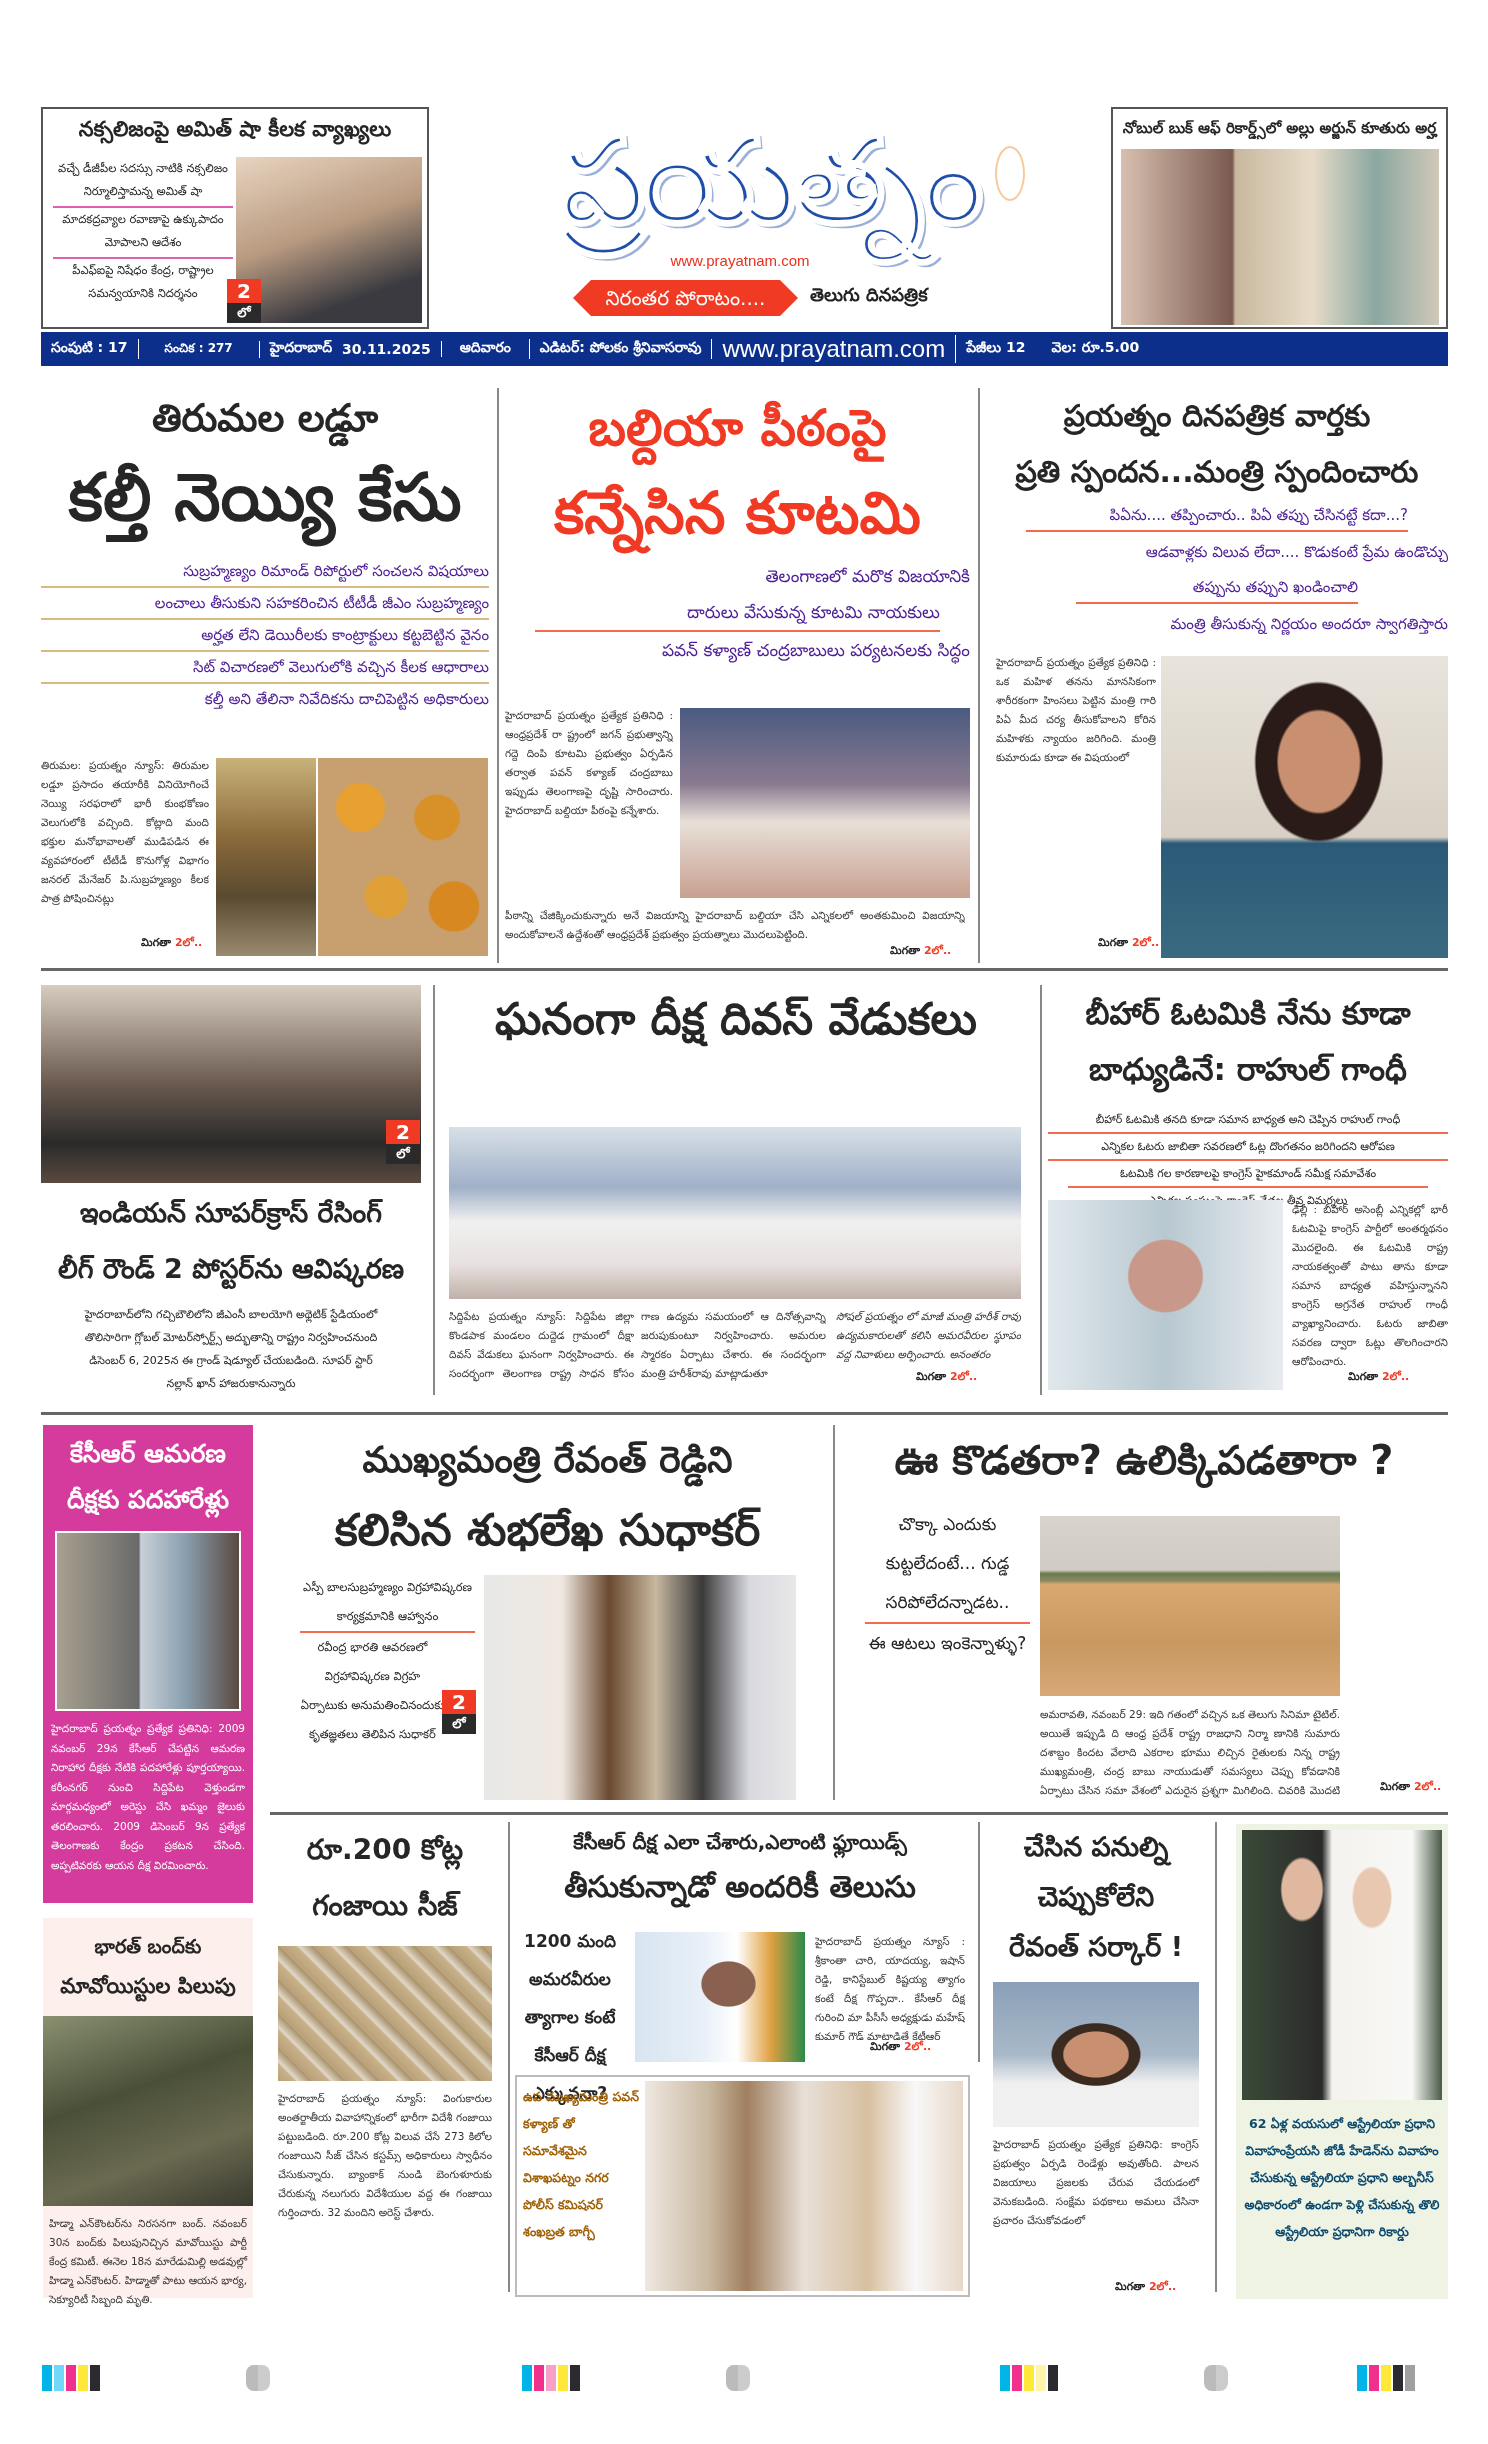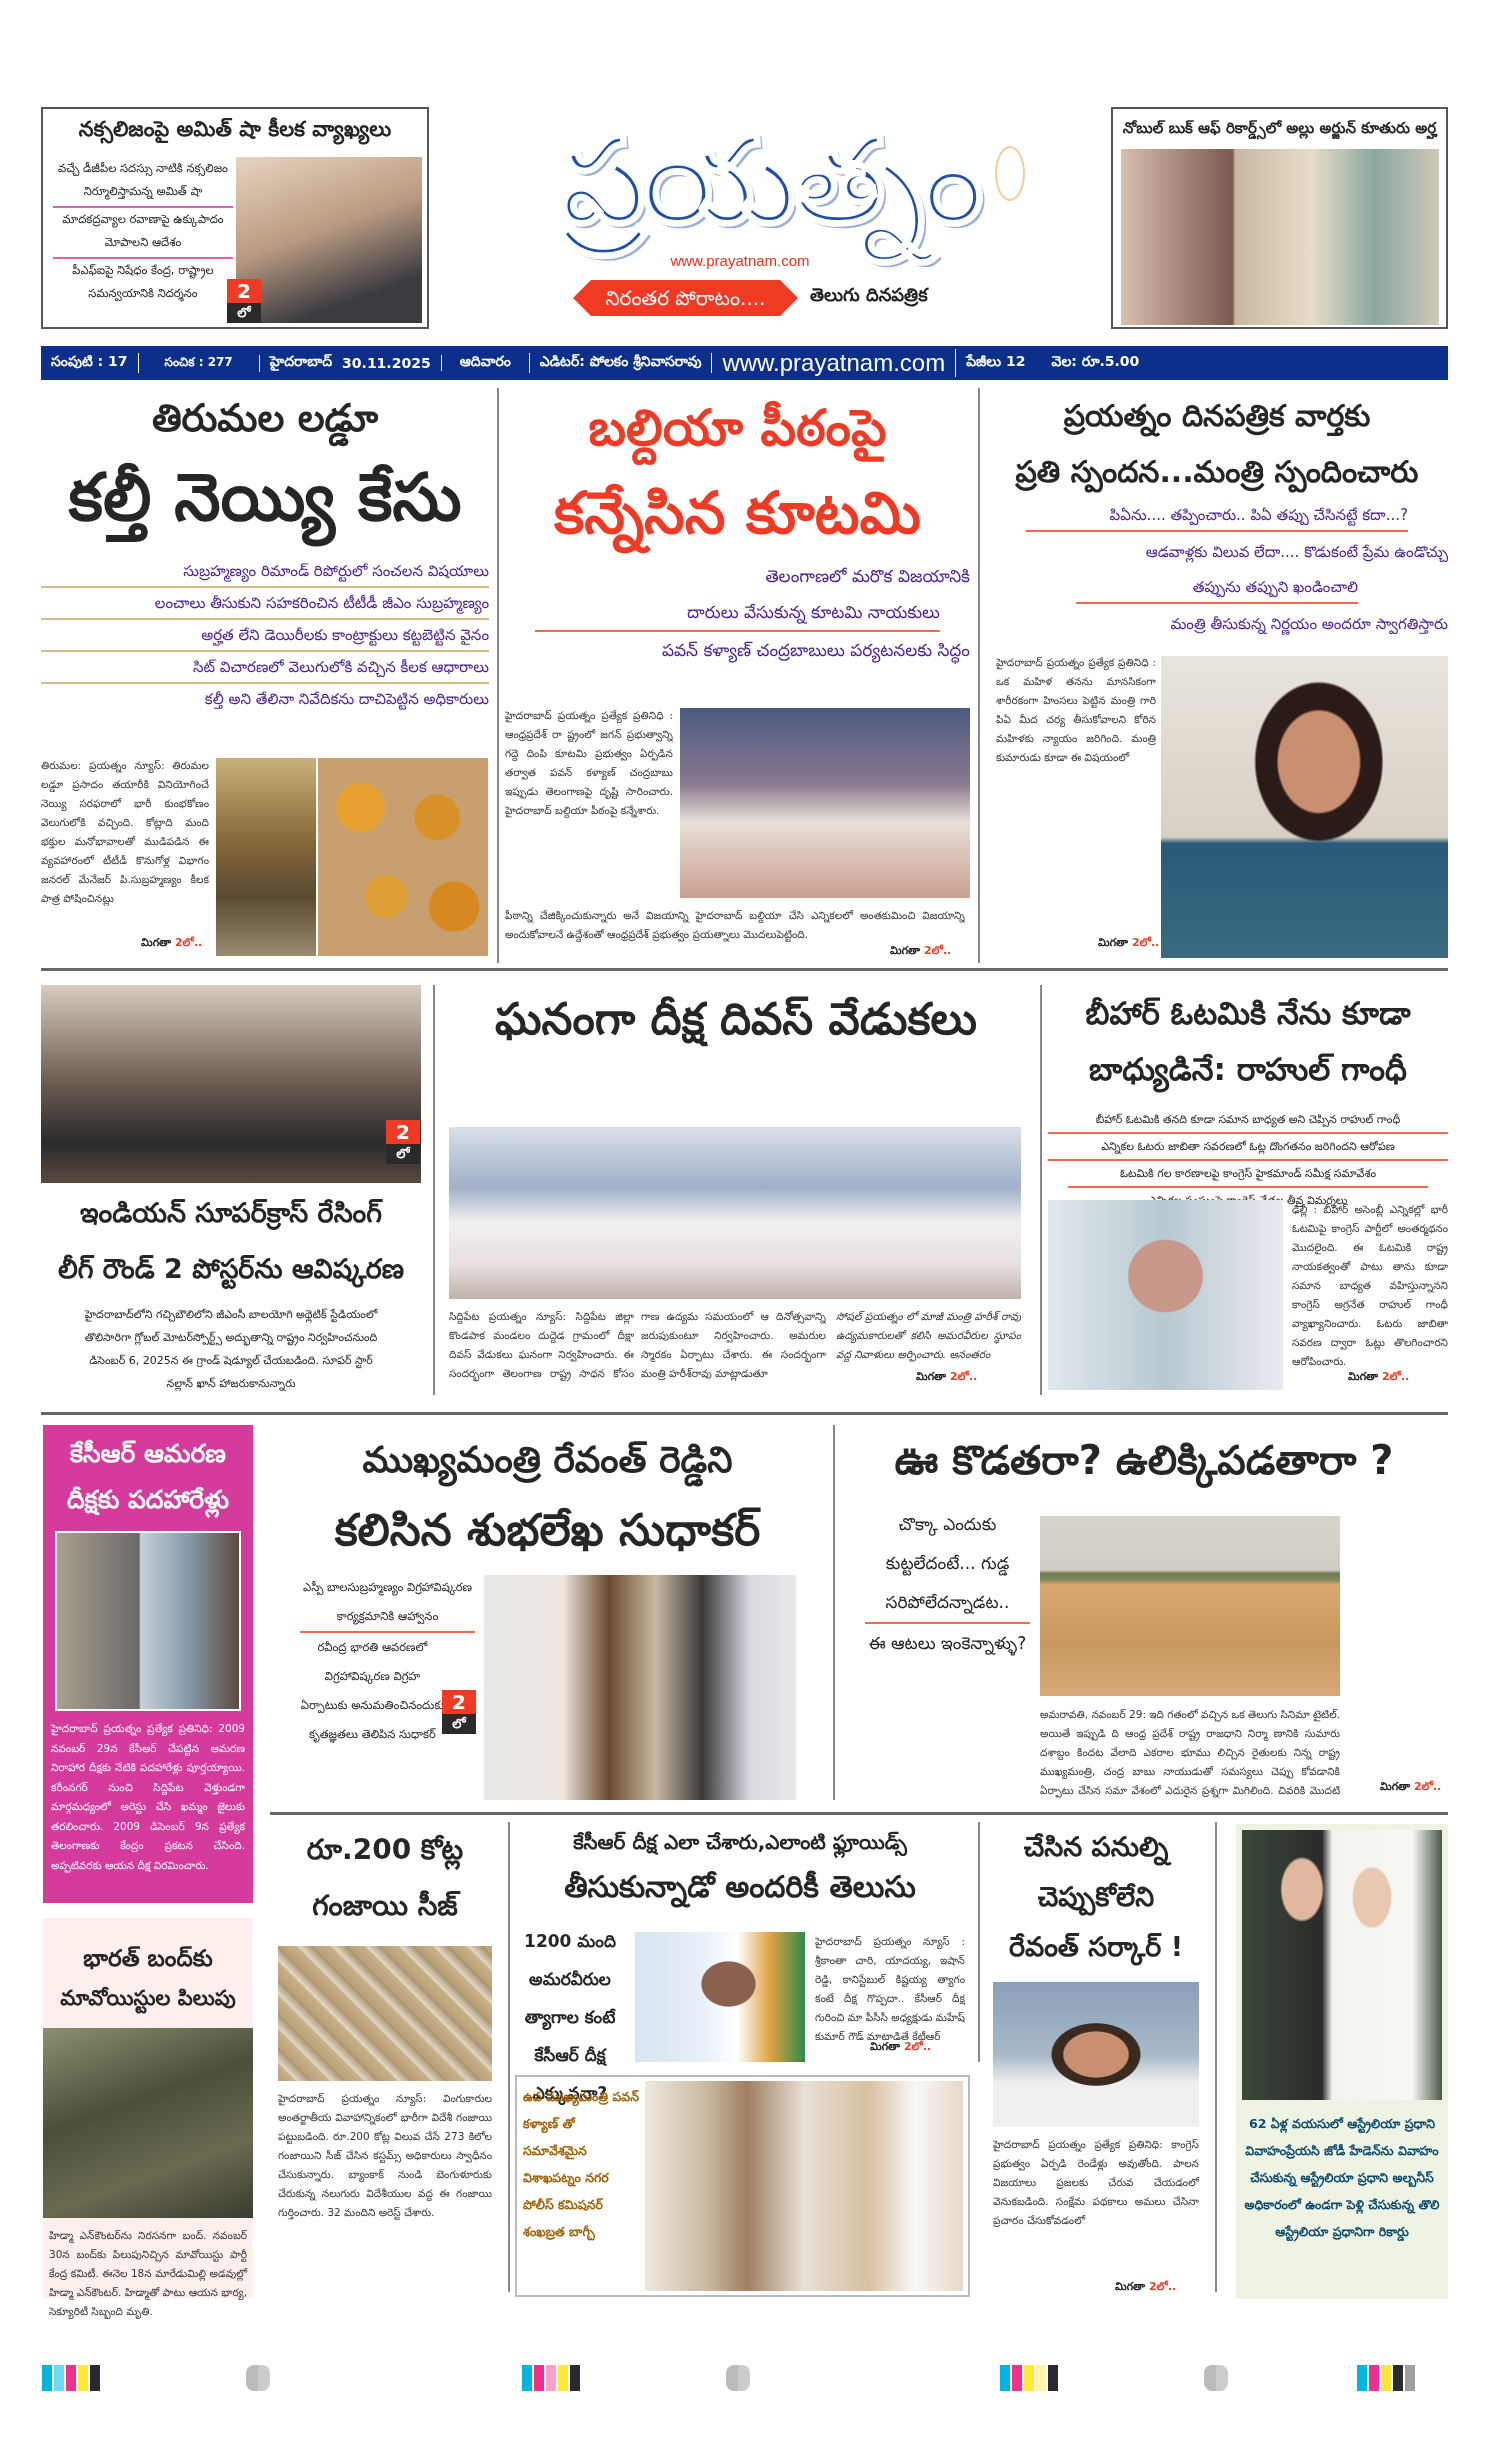--- a/index.html
+++ b/index.html
@@ -51,21 +51,21 @@
 <div class="abs" style="left:573px;top:280px;width:225px;height:36px;background:#f03a24;border-radius:6px;clip-path:polygon(8% 0,92% 0,100% 50%,92% 100%,8% 100%,0 50%);">
   <div style="color:#fff;font-size:20px;line-height:36px;text-align:center;">నిరంతర పోరాటం....</div>
 </div>
 <div class="abs" style="left:810px;top:284px;width:160px;font-size:18px;font-weight:bold;color:#222;">తెలుగు దినపత్రిక</div>
 
 <div class="abs box" style="left:1111px;top:107px;width:337px;height:222px;">
   <div class="hl c" style="font-size:15px;padding-top:10px;white-space:nowrap;overflow:hidden;">నోబుల్ బుక్ ఆఫ్ రికార్డ్స్‌లో అల్లు అర్జున్ కూతురు అర్హ</div>
   <div class="abs" style="left:8px;top:40px;width:318px;height:176px;background:linear-gradient(90deg,#d8c0b0 0,#7a5a50 35%,#c8b8a0 36%,#e8dcc8 60%,#8aa8a0 80%,#d0c8b8 100%);"></div>
 </div>
 
-<div class="abs" style="left:41px;top:346px;width:1407px;height:34px;background:#0c2f8c;color:#fff;display:flex;align-items:center;font-weight:bold;font-size:14px;white-space:nowrap;">
+<div class="abs" style="left:41px;top:332px;width:1407px;height:34px;background:#0c2f8c;color:#fff;display:flex;align-items:center;font-weight:bold;font-size:14px;white-space:nowrap;">
   <span style="padding:0 10px;border-right:1px solid #fff">సంపుటి : 17</span>
   <span style="padding:0 26px;border-right:1px solid #fff;font-size:12px">సంచిక : 277</span>
   <span style="padding:0 6px 0 10px">హైదరాబాద్</span>
   <span style="padding:0 10px 0 4px;border-right:1px solid #fff">30.11.2025</span>
   <span style="padding:0 18px;border-right:1px solid #fff">ఆదివారం</span>
   <span style="padding:0 10px;border-right:1px solid #fff">ఎడిటర్: పోలకం శ్రీనివాసరావు</span>
   <span style="padding:0 10px;border-right:1px solid #fff;font-size:24px;font-weight:normal;font-family:'Liberation Sans',sans-serif;">www.prayatnam.com</span>
   <span style="padding:0 16px 0 10px">పేజీలు 12</span>
   <span style="padding:0 10px">వెల: రూ.5.00</span>
 </div>
@@ -158,21 +158,21 @@
 <div class="hline" style="left:41px;top:1412px;width:1407px;"></div>
 
 <div class="abs" style="left:43px;top:1425px;width:210px;height:478px;background:#d53a9d;color:#fff;">
   <div class="c" style="font-size:25px;font-weight:bold;line-height:46px;padding-top:6px;">కేసీఆర్ ఆమరణ</div>
   <div class="c" style="font-size:25px;font-weight:bold;line-height:46px;">దీక్షకు పదహారేళ్లు</div>
   <div style="margin:8px 12px;height:180px;background:linear-gradient(90deg,#a8a090 0,#6a6a6a 45%,#c8d0d8 46%,#8aa0b0 70%,#5a4a40);border:2px solid #fff;"></div>
   <div style="font-size:10.5px;line-height:19.5px;padding:0 8px;text-align:justify;height:200px;overflow:hidden;">హైదరాబాద్ ప్రయత్నం ప్రత్యేక ప్రతినిధి: 2009 నవంబర్ 29న కేసీఆర్ చేపట్టిన ఆమరణ నిరాహార దీక్షకు నేటికి పదహారేళ్లు పూర్తయ్యాయి. కరీంనగర్ నుంచి సిద్దిపేట వెళ్తుండగా మార్గమధ్యంలో అరెస్టు చేసి ఖమ్మం జైలుకు తరలించారు. 2009 డిసెంబర్ 9న ప్రత్యేక తెలంగాణకు కేంద్రం ప్రకటన చేసింది. అప్పటివరకు ఆయన దీక్ష విరమించారు.</div>
 </div>
 
 <div class="abs" style="left:43px;top:1918px;width:210px;height:380px;background:#fdf0ec;">
-  <div class="hl c" style="font-size:23px;line-height:40px;padding-top:20px;">భారత్ బంద్‌కు</div>
+  <div class="hl c" style="font-size:19px;line-height:40px;padding-top:8px;">భారత్ బంద్‌కు</div>
   <div class="hl c" style="font-size:21px;line-height:40px;">మావోయిస్టుల పిలుపు</div>
   <div style="margin:10px 0 0;height:190px;background:linear-gradient(160deg,#8a9070,#4a5038 40%,#6a6a50 70%,#3a3a30);"></div>
   <div class="body" style="padding:8px 6px 0;height:105px;overflow:hidden;">హిడ్మా ఎన్‌కౌంటర్‌ను నిరసనగా బంద్. నవంబర్ 30న బంద్‌కు పిలుపునిచ్చిన మావోయిస్టు పార్టీ కేంద్ర కమిటీ. ఈనెల 18న మారేడుమిల్లి అడవుల్లో హిడ్మా ఎన్‌కౌంటర్. హిడ్మాతో పాటు ఆయన భార్య, సెక్యూరిటీ సిబ్బంది మృతి.</div>
 </div>
 
 <div class="abs" style="left:270px;top:1425px;width:555px;height:380px;">
   <div class="hl c" style="font-size:36px;line-height:70px;">ముఖ్యమంత్రి రేవంత్ రెడ్డిని</div>
   <div class="hl c" style="font-size:44px;line-height:70px;">కలిసిన శుభలేఖ సుధాకర్</div>
   <div class="abs" style="left:30px;top:148px;width:175px;font-size:11.5px;line-height:29px;text-align:center;">
     <div class="rule-o">ఎస్పీ బాలసుబ్రహ్మణ్యం విగ్రహావిష్కరణ కార్యక్రమానికి ఆహ్వానం</div>

